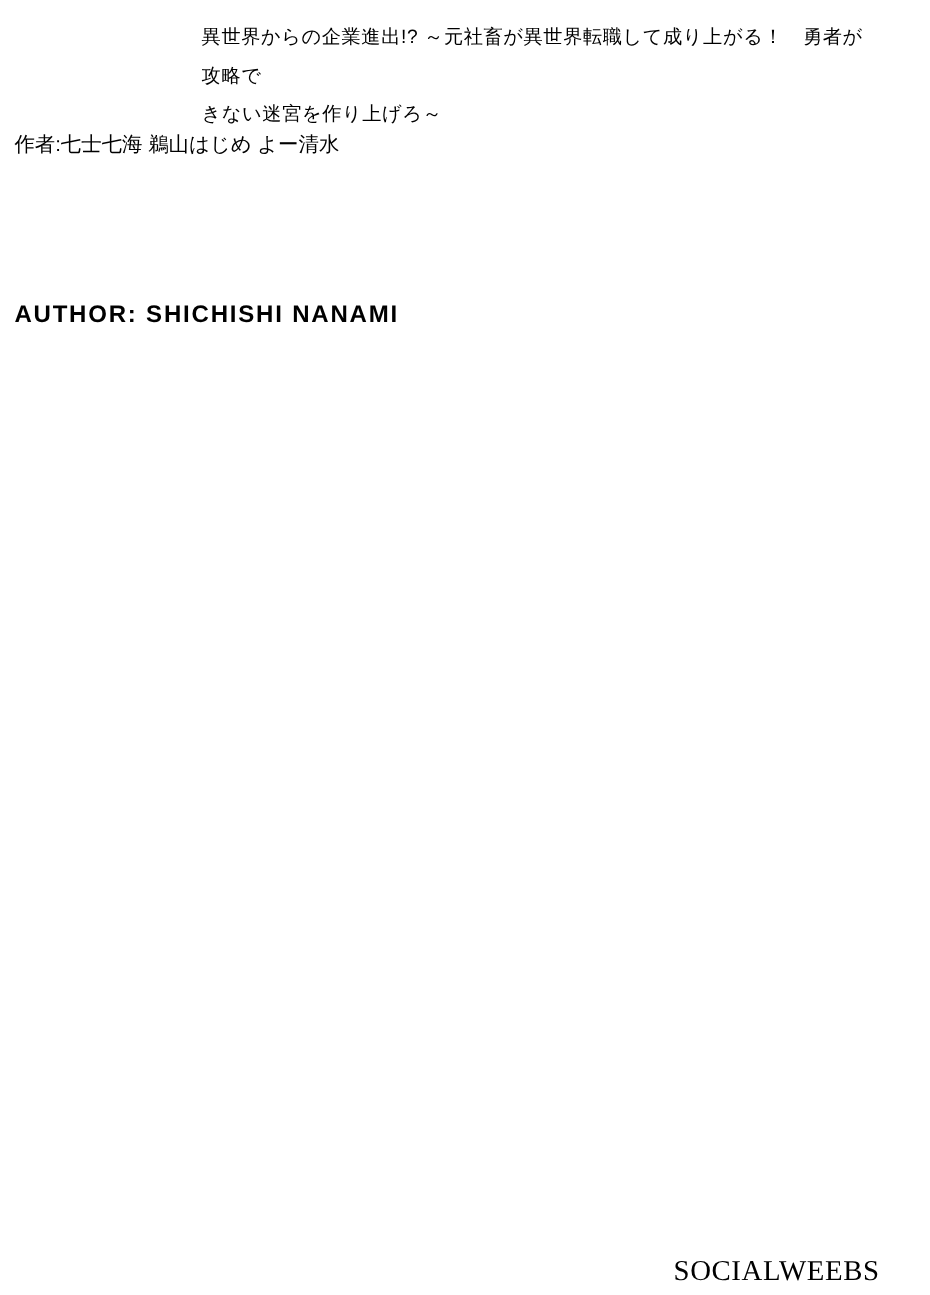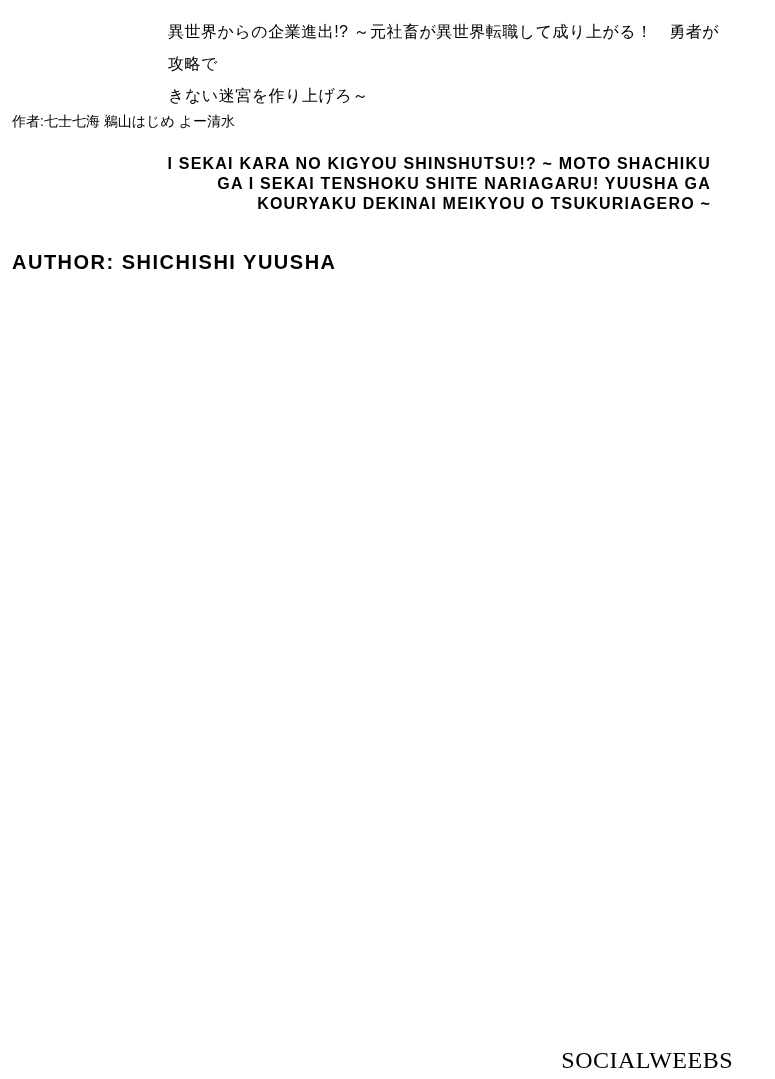--- a/index.html
+++ b/index.html
@@ -28,21 +28,21 @@
     font-size: 16px;
     line-height: 32px;
     letter-spacing: 0.5px;
     text-align: left;
   }
   
   .jp-author {
     position: absolute;
     left: 12px;
     top: 110px;
-    font-size: 14px;
+    font-size: 17px;
     line-height: 22px;
   }
   
   .romaji-title {
     position: absolute;
     right: 32px;
     top: 154px;
     left: 150px;
     font-size: 16px;
     font-weight: bold;
@@ -85,22 +85,19 @@
 </head>
 <body>
 
 <div class="page">
 
   <div class="jp-title pre-lines">異世界からの企業進出!? ～元社畜が異世界転職して成り上がる！　勇者が攻略で
 きない迷宮を作り上げろ～</div>
 
   <div class="jp-author">作者:七士七海 鵜山はじめ よー清水</div>
 
-  <div class="romaji-title pre-lines">I SEKAI KARA NO KIGYOU SHINSHUTSU!? ~ MOTO SHACHIKU
-GA I SEKAI TENSHOKU SHITE NARIAGARU! YUUSHA GA
-KOURYAKU DEKINAI MEIKYOU O TSUKURIAGERO ~</div>
 
-  <div class="en-author">AUTHOR: SHICHISHI YUUSHA</div>
+  <div class="en-author">AUTHOR: SHICHISHI NANAMI</div>
 
 
   <div class="watermark">SOCIALWEEBS</div>
 
 </div>
 
 </body></html>

